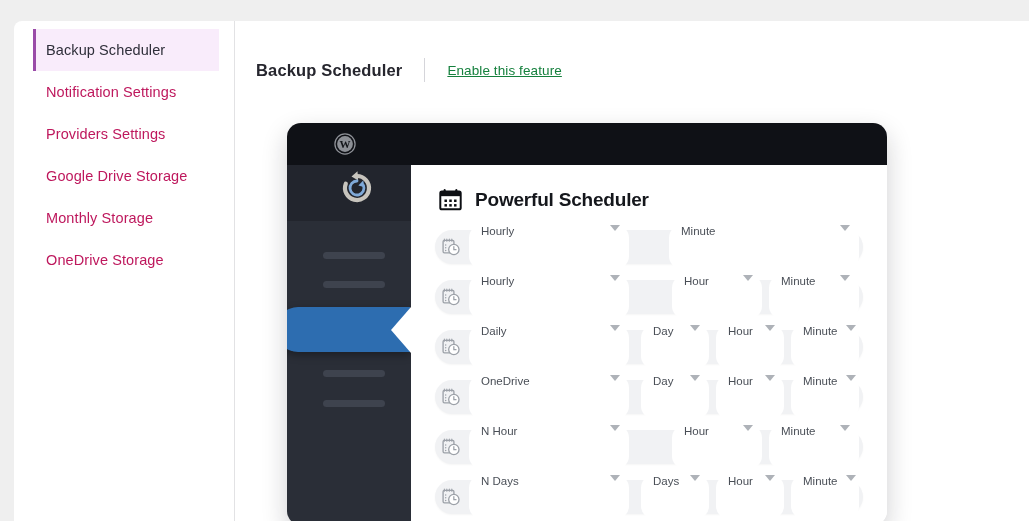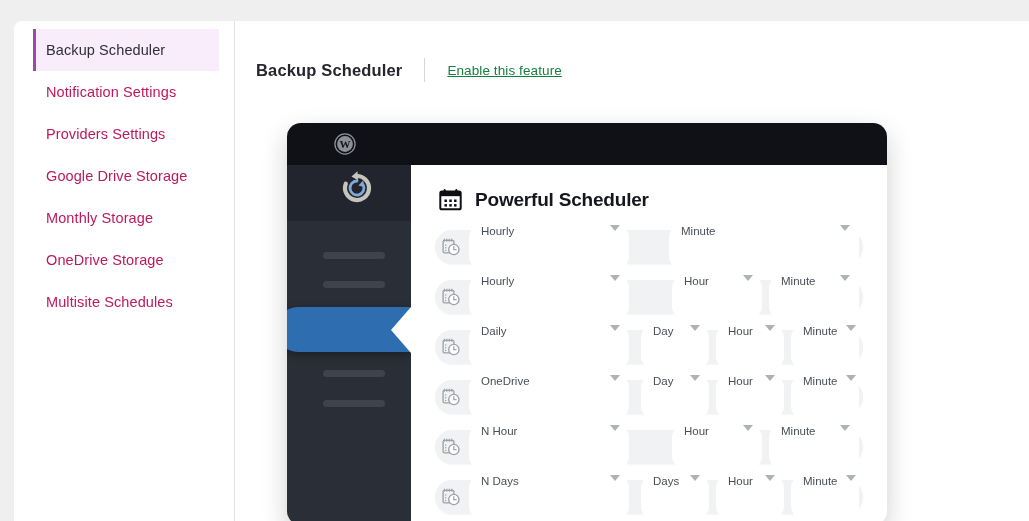--- a/index.html
+++ b/index.html
@@ -235,23 +235,20 @@
         <span>Providers Settings</span>
       </div>
       <div class="nav-item">
         <span>Google Drive Storage</span>
       </div>
       <div class="nav-item">
         <span>Monthly Storage</span>
       </div>
       <div class="nav-item">
         <span>OneDrive Storage</span>
-      </div>
-      <div class="nav-item">
-        <span>Multisite Schedules</span>
       </div>
     </nav>
 
     <section class="content">
 
       <div class="content-head">
         <span class="page-title">Backup Scheduler</span>
         <span class="head-divider"></span>
         <a class="enable-link">Enable this feature</a>
       </div>

